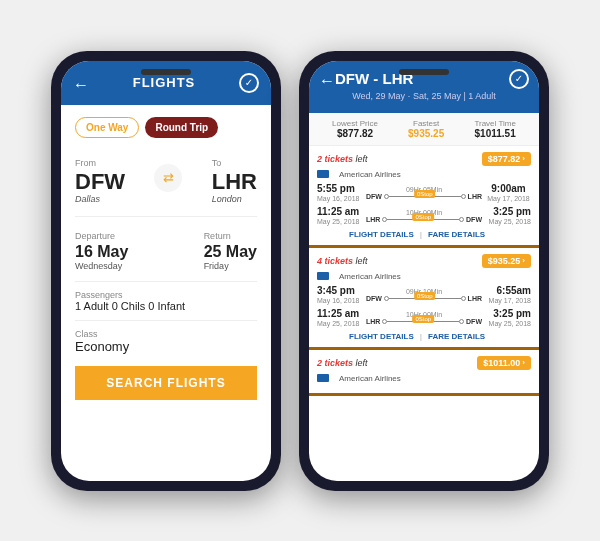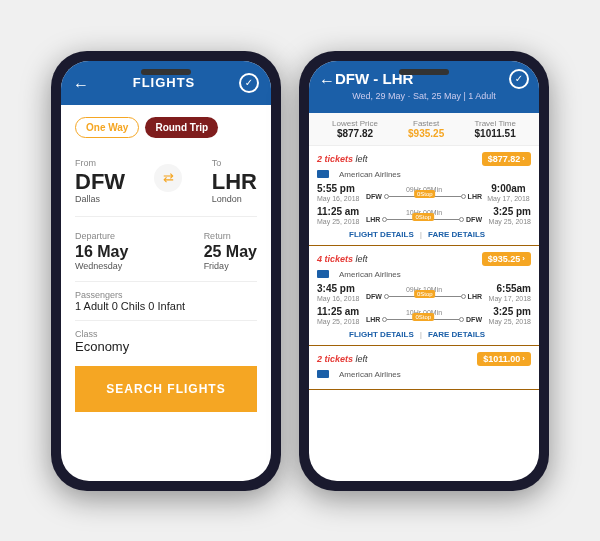--- a/index.html
+++ b/index.html
@@ -143,20 +143,21 @@
     .from-to .section .code {
       font-size: 22px;
       font-weight: bold;
       color: #222;
       line-height: 1.1;
     }
 
     .from-to .section .city {
       font-size: 9px;
       color: #555;
+      font-style: italic;
     }
 
     .swap-icon {
       width: 28px;
       height: 28px;
       background: #f5f5f5;
       border-radius: 50%;
       display: flex;
       align-items: center;
       justify-content: center;
@@ -221,21 +222,21 @@
     }
 
     .search-btn {
       background: #f5a623;
       color: white;
       font-weight: bold;
       font-size: 12px;
       letter-spacing: 1px;
       border: none;
       width: 100%;
-      padding: 16px;
+      padding: 10px;
       cursor: pointer;
       margin-top: 12px;
     }
 
     
     .right-header {
       background: #1b5fa8;
       color: white;
       padding: 8px 10px;
       height: 52px;
@@ -282,21 +283,21 @@
       font-size: 10px;
       font-weight: bold;
       color: #222;
     }
 
     .price-summary .ps-item .ps-val.orange {
       color: #f5a623;
     }
 
     .flight-card {
-      border-bottom: 1px solid #a16207;
+      border-bottom: 3px solid #a16207;
       padding: 6px 8px;
     }
 
     .flight-card-header {
       display: flex;
       justify-content: space-between;
       align-items: center;
       margin-bottom: 4px;
     }
 

